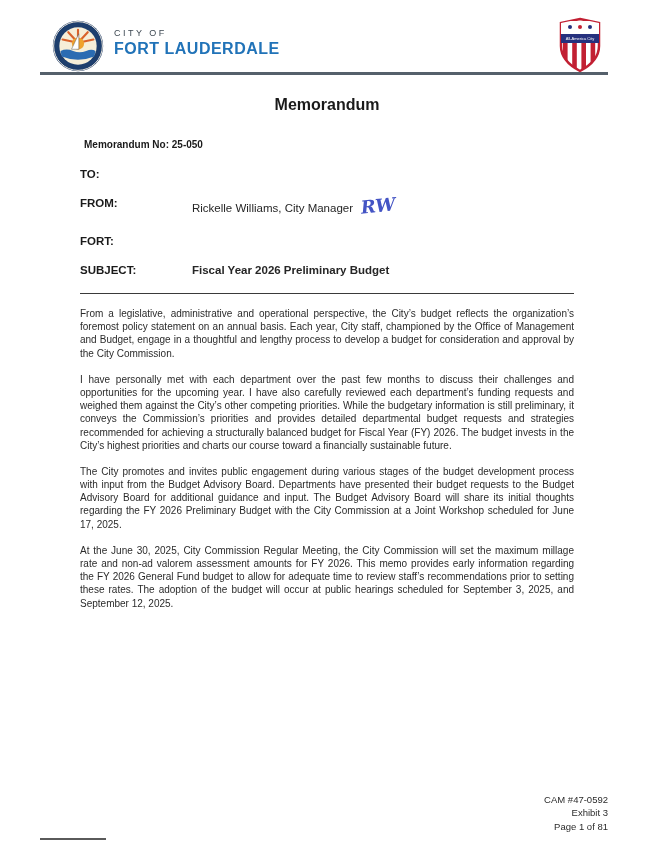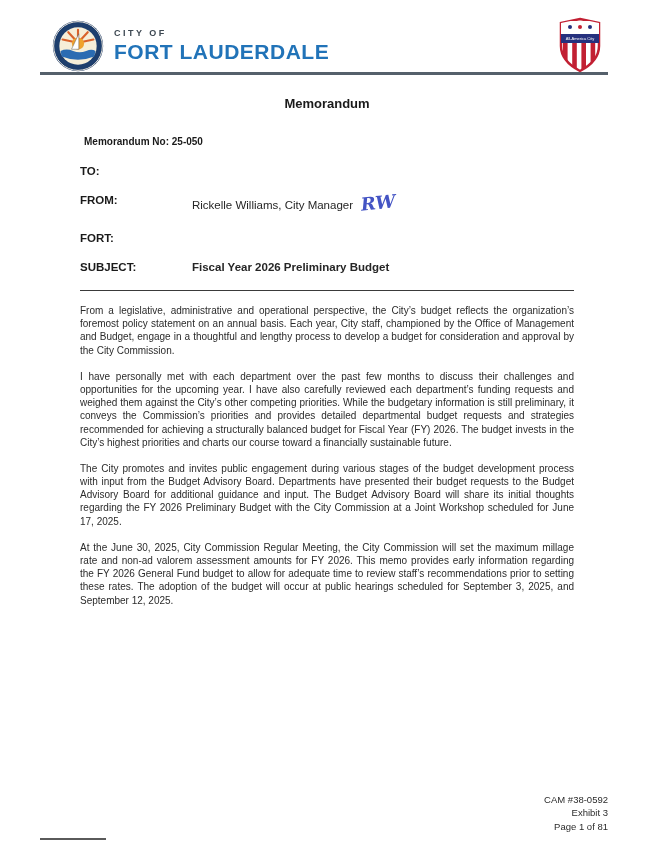--- a/index.html
+++ b/index.html
@@ -11,37 +11,37 @@
     font-family:"Liberation Sans", sans-serif;
     color:#262626;
     overflow:hidden;
   }
 
   
   .header { position:absolute; top:22px; left:40px; right:40px; height:52px; }
   .logo { position:absolute; left:12px; top:-2px; width:52px; height:52px; }
   .brand { position:absolute; left:74px; top:6px; }
   .city-of {
-    font-size:9px; font-weight:bold; letter-spacing:2.5px;
+    font-size:9px; font-weight:normal; letter-spacing:2.5px;
     color:#3d4852; margin-bottom:2px;
   }
   .city-name {
-    font-size:21px; font-weight:bold; letter-spacing:0.5px;
+    font-size:16px; font-weight:bold; letter-spacing:0.5px;
     color:#2173b8;
   }
   .shield { position:absolute; right:6px; top:-6px; width:48px; height:58px; }
   .header-rule {
     position:absolute; top:72px; left:40px; right:42px; height:3px;
     background:#55606b;
   }
 
   
   .memo { position:absolute; top:96px; left:80px; right:76px; }
   .memo-title {
-    text-align:center; font-weight:bold; font-size:13px;
+    text-align:center; font-weight:bold; font-size:16px;
     margin-bottom:25px; color:#1a1a1a;
   }
   .memo-no {
     font-weight:bold; font-size:10px; margin:0 0 18px 4px; color:#1a1a1a;
   }
   .field-row { display:flex; font-size:11.5px; margin-bottom:17px; align-items:flex-start;gap:40px; }
   .field-label { width:72px; flex:0 0 72px; font-weight:bold; color:#1a1a1a; }
   .field-value { flex:1; }
   .subject .field-value { font-weight:bold; }
   .from-wrap { display:flex; align-items:center; }
@@ -152,19 +152,19 @@
 
     <hr class="divider">
 
     <p class="body-para">From a legislative, administrative and operational perspective, the City’s budget reflects the organization’s foremost policy statement on an annual basis. Each year, City staff, championed by the Office of Management and Budget, engage in a thoughtful and lengthy process to develop a budget for consideration and approval by the City Commission.</p>
     <p class="body-para">I have personally met with each department over the past few months to discuss their challenges and opportunities for the upcoming year. I have also carefully reviewed each department’s funding requests and weighed them against the City’s other competing priorities. While the budgetary information is still preliminary, it conveys the Commission’s priorities and provides detailed departmental budget requests and strategies recommended for achieving a structurally balanced budget for Fiscal Year (FY) 2026. The budget invests in the City’s highest priorities and charts our course toward a financially sustainable future.</p>
     <p class="body-para">The City promotes and invites public engagement during various stages of the budget development process with input from the Budget Advisory Board. Departments have presented their budget requests to the Budget Advisory Board for additional guidance and input. The Budget Advisory Board will share its initial thoughts regarding the FY 2026 Preliminary Budget with the City Commission at a Joint Workshop scheduled for June 17, 2025.</p>
     <p class="body-para">At the June 30, 2025, City Commission Regular Meeting, the City Commission will set the maximum millage rate and non-ad valorem assessment amounts for FY 2026. This memo provides early information regarding the FY 2026 General Fund budget to allow for adequate time to review staff’s recommendations prior to setting these rates. The adoption of the budget will occur at public hearings scheduled for September 3, 2025, and September 12, 2025.</p>
   </div>
 
   <div class="footer">
-    <div>CAM #38-0592</div>
+    <div>CAM #47-0592</div>
     <div>Exhibit 3</div>
     <div>Page 1 of 81</div>
   </div>
 
   <div class="scan-artifact"></div>
 </div>
 
 </body></html>

